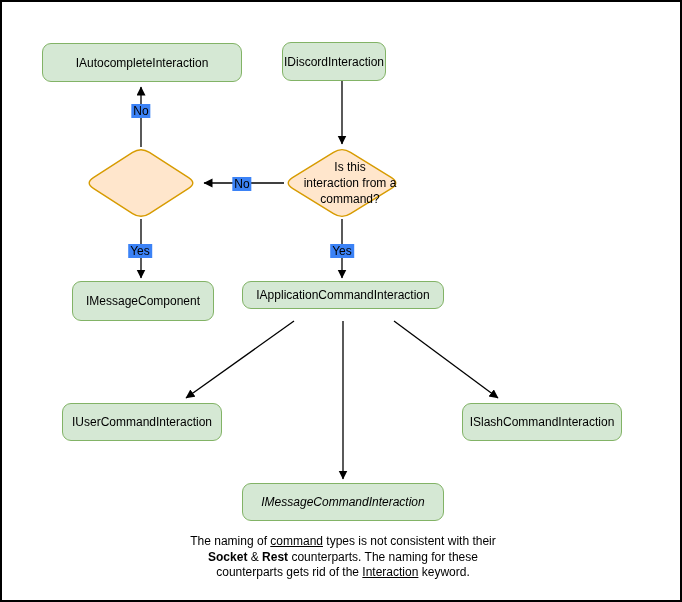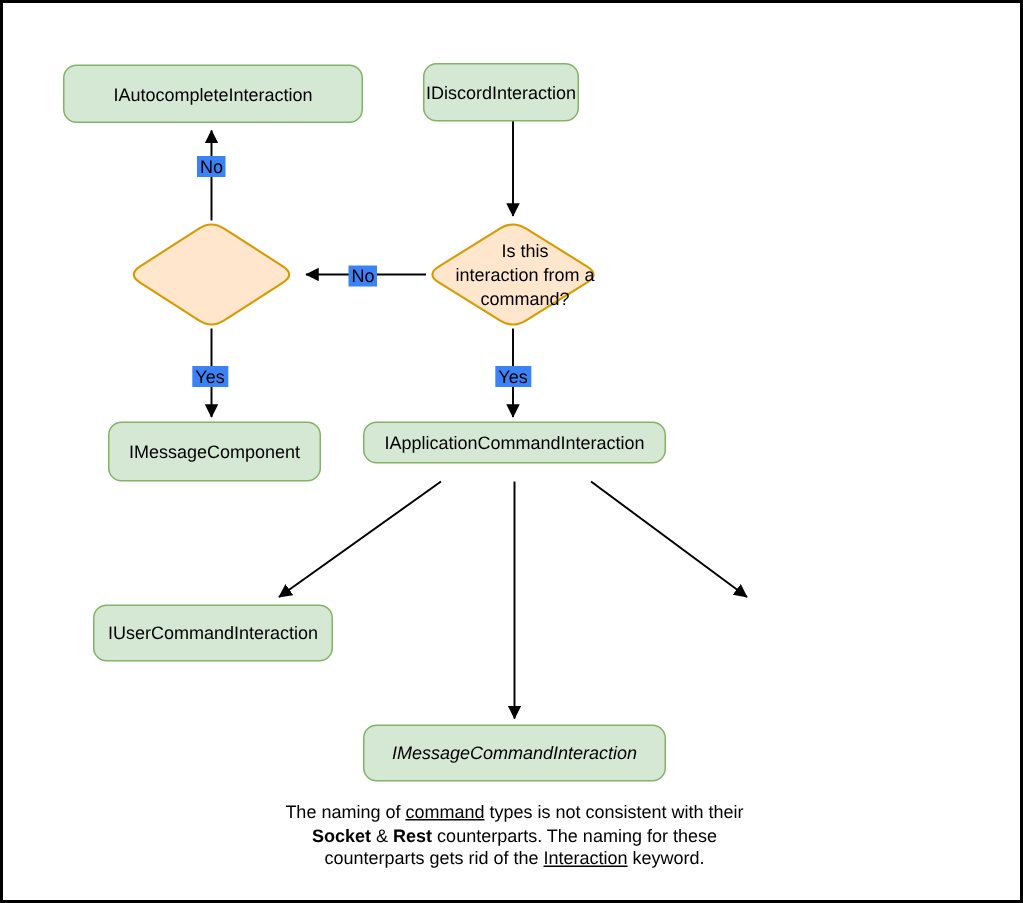--- a/index.html
+++ b/index.html
@@ -110,20 +110,23 @@
   </div>
   <div class="node" id="n-message-component">
     <span>IMessageComponent</span>
   </div>
   <div class="node" id="n-application">
     <span>IApplicationCommandInteraction</span>
   </div>
   <div class="node" id="n-user">
     <span>IUserCommandInteraction</span>
   </div>
+  <div class="node" id="n-slash">
+    <span>ISlashCommandInteraction</span>
+  </div>
   <div class="node" id="n-message-command">
     <span>IMessageCommandInteraction</span>
   </div>
 
   <div class="decision-label" id="d-right-label">Is this
 interaction from a
 command?</div>
 
   <span class="edge-label" id="lbl-no-top">No</span>
   <span class="edge-label" id="lbl-no-mid">No</span>

